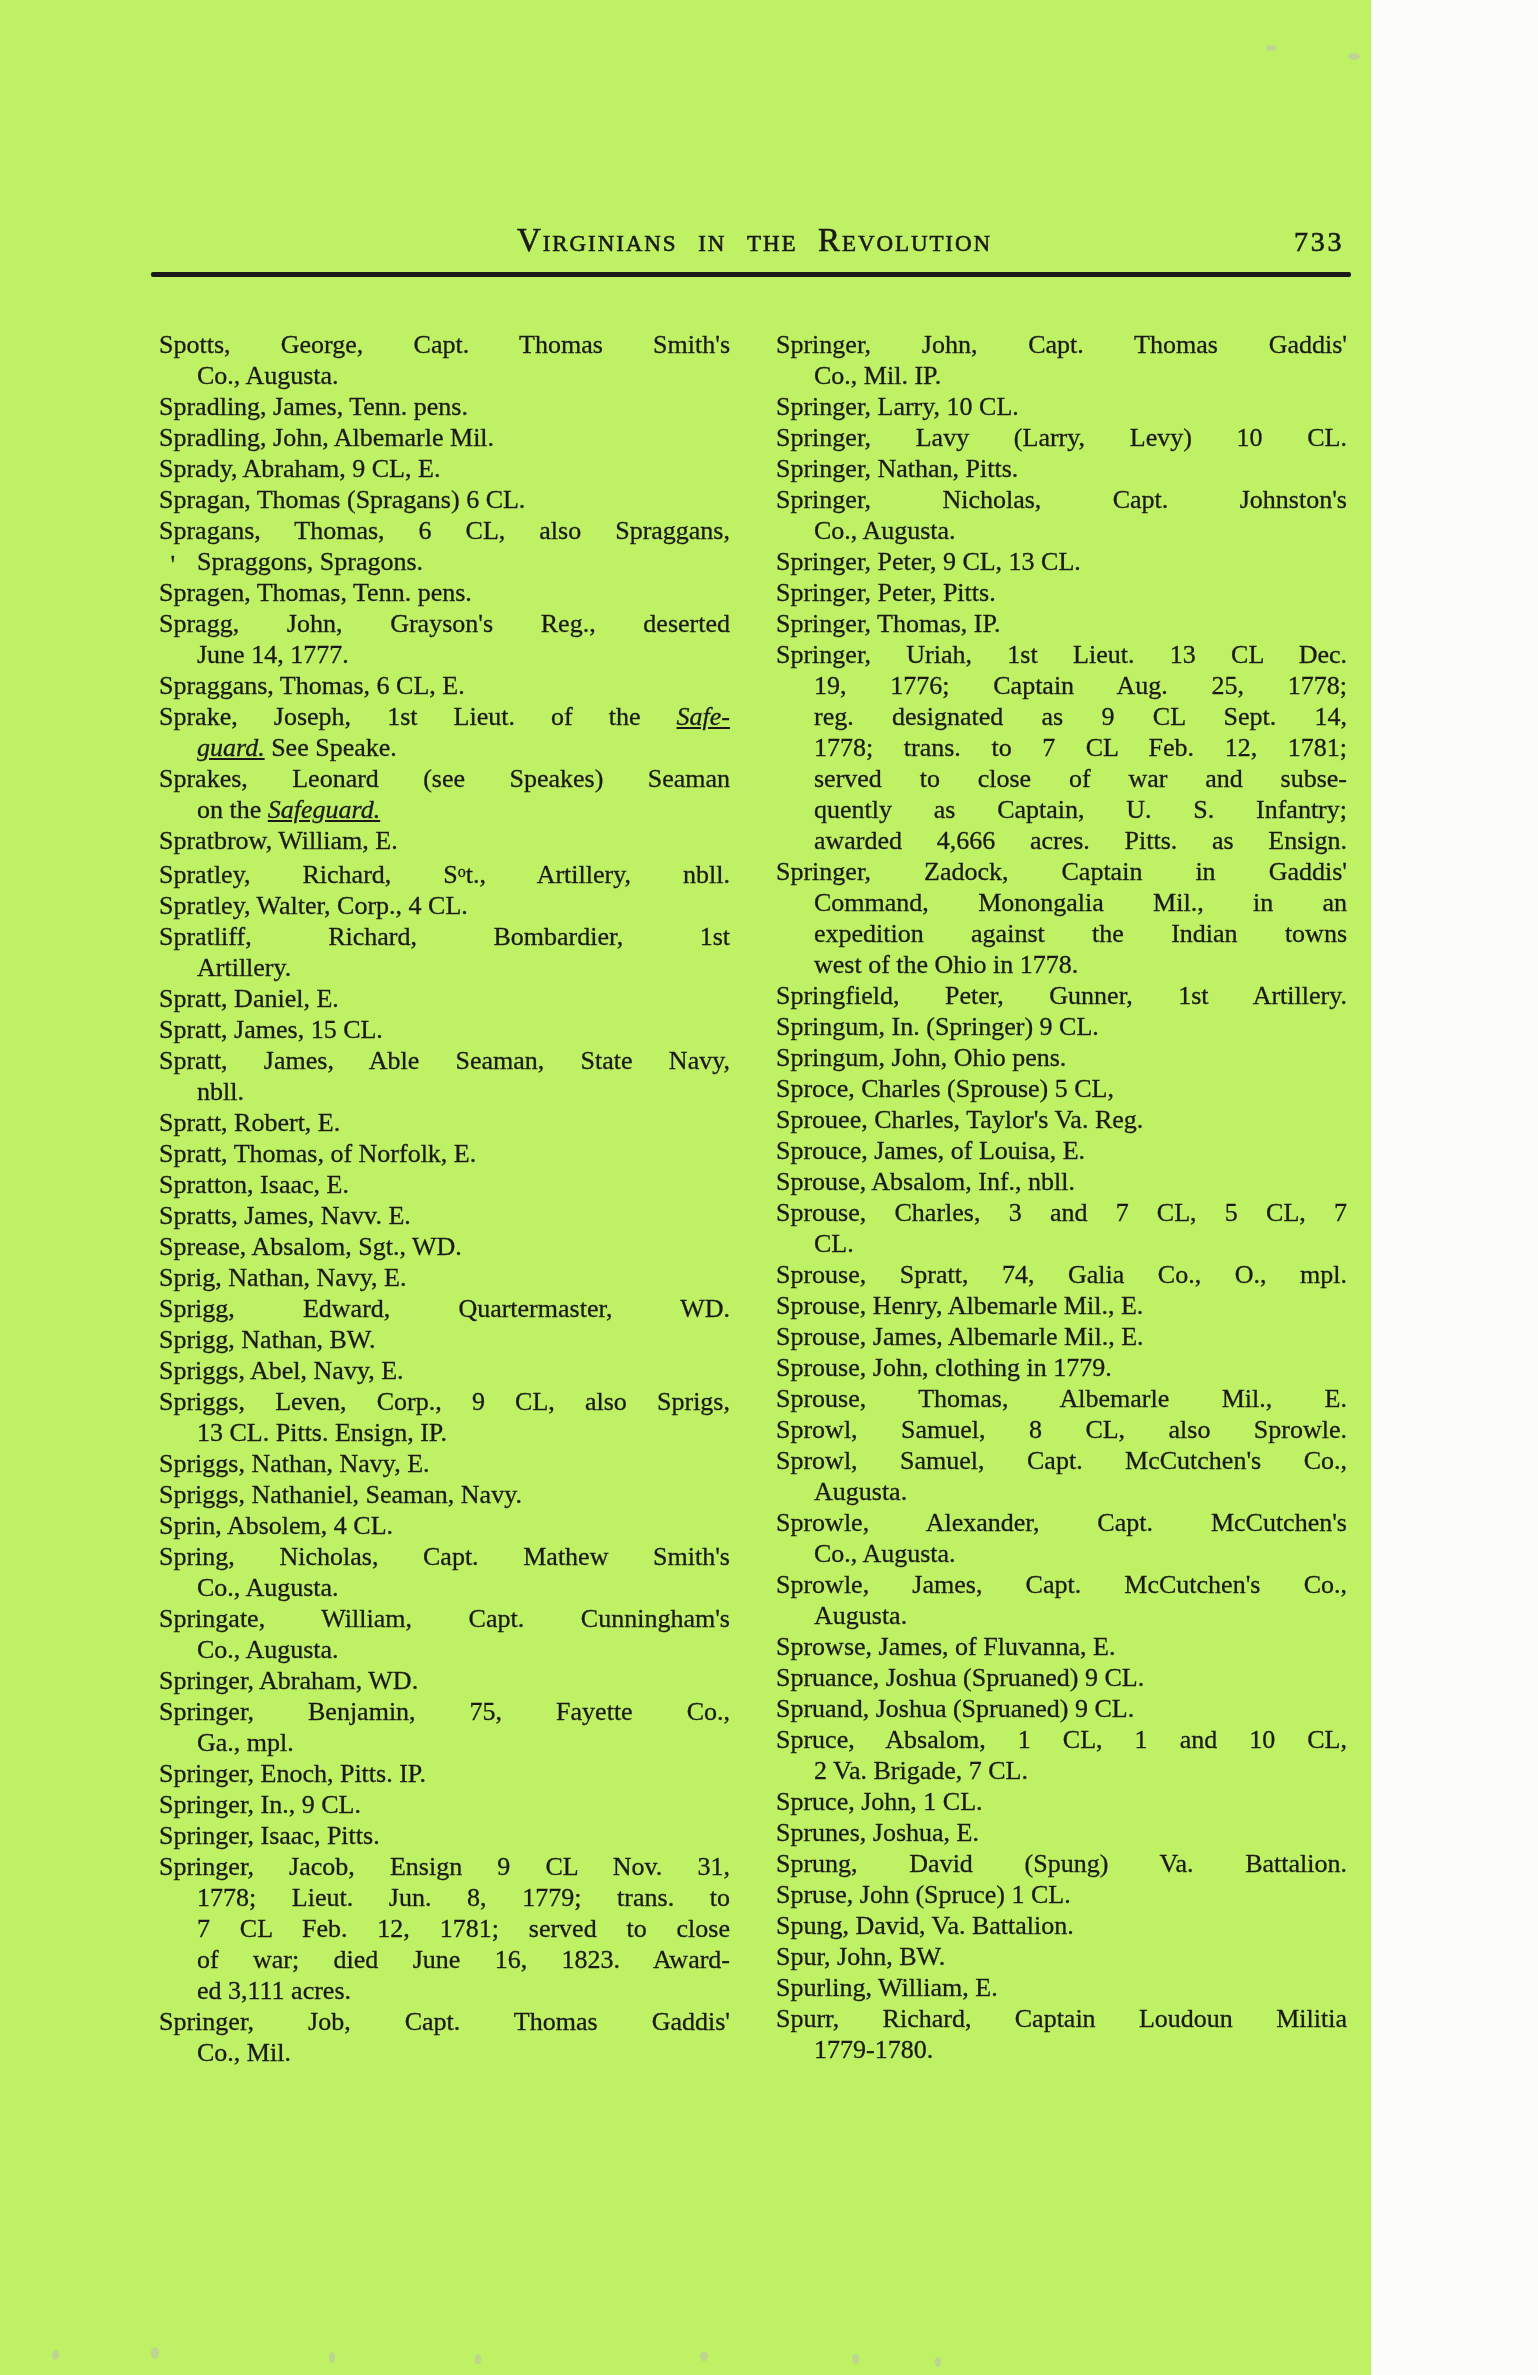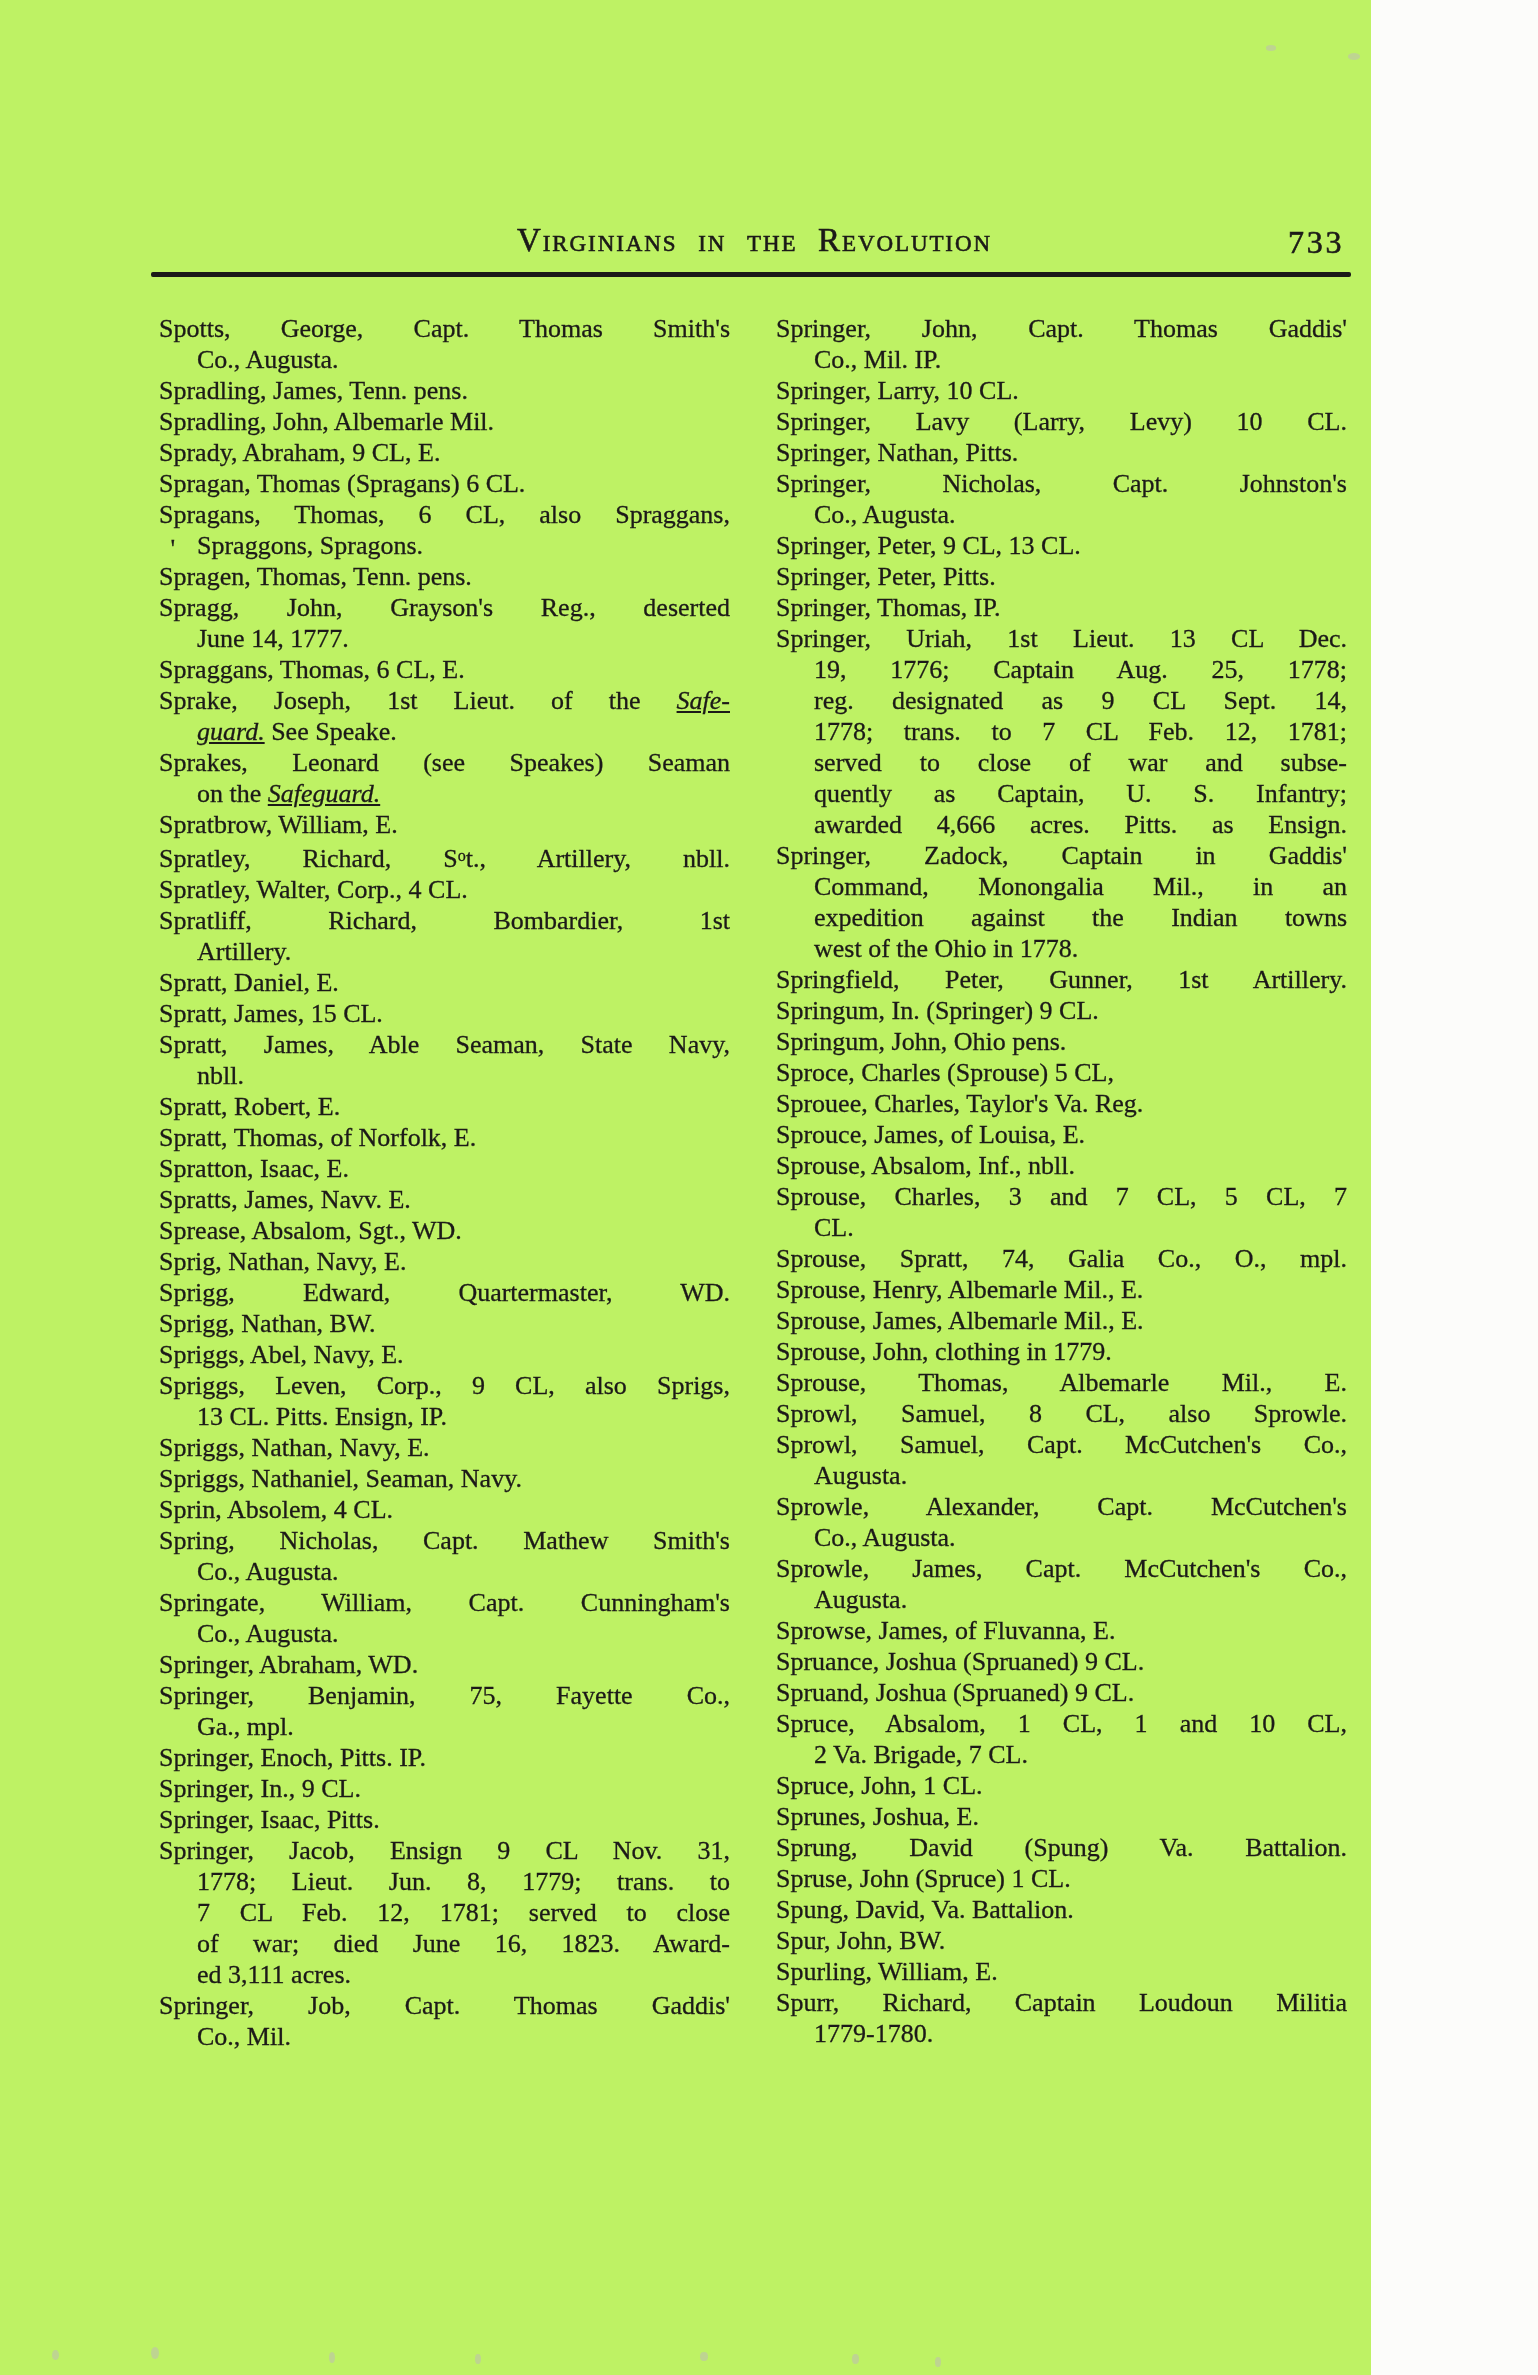--- a/index.html
+++ b/index.html
@@ -16,32 +16,32 @@
   .title{
     position:absolute;left:0;right:0;top:0;
     text-align:center;
     font-variant:small-caps;
     font-size:33px;line-height:38px;
     letter-spacing:1.9px;word-spacing:0.32em;
     -webkit-text-stroke:0.6px #1c1a18;
   }
   .pagenum{
     position:absolute;right:5.7px;top:1.9px;
-    font-size:32px;line-height:38px;letter-spacing:2.8px;
+    font-size:28px;line-height:38px;letter-spacing:2.8px;
     -webkit-text-stroke:0.6px #1c1a18;
   }
   .rule{
     position:absolute;top:272px;left:151px;width:1200px;height:4.7px;
     background:#1b1a18;border-radius:1.9px;
   }
   .columns{
     position:absolute;top:313px;left:159px;width:1189px;
     display:flex;gap:46px;
   }
-  .col{width:571px;font-size:26px;line-height:31px;}
+  .col{width:571px;font-size:26px;line-height:31px;margin-top:16px;}
   .line{min-height:31px;position:relative;}
   .ind{padding-left:38px;}
   .just{text-align:justify;text-align-last:justify;}
   .it{font-style:italic;text-decoration:underline;}
   .sup{font-size:0.62em;vertical-align:0.38em;letter-spacing:0;}
   .pre{position:absolute;left:11.4px;top:2.8px;}
   .speck{position:absolute;background:#bdbbb6;border-radius:50%;opacity:.55;}
 </style>
 </head>
 <body>

